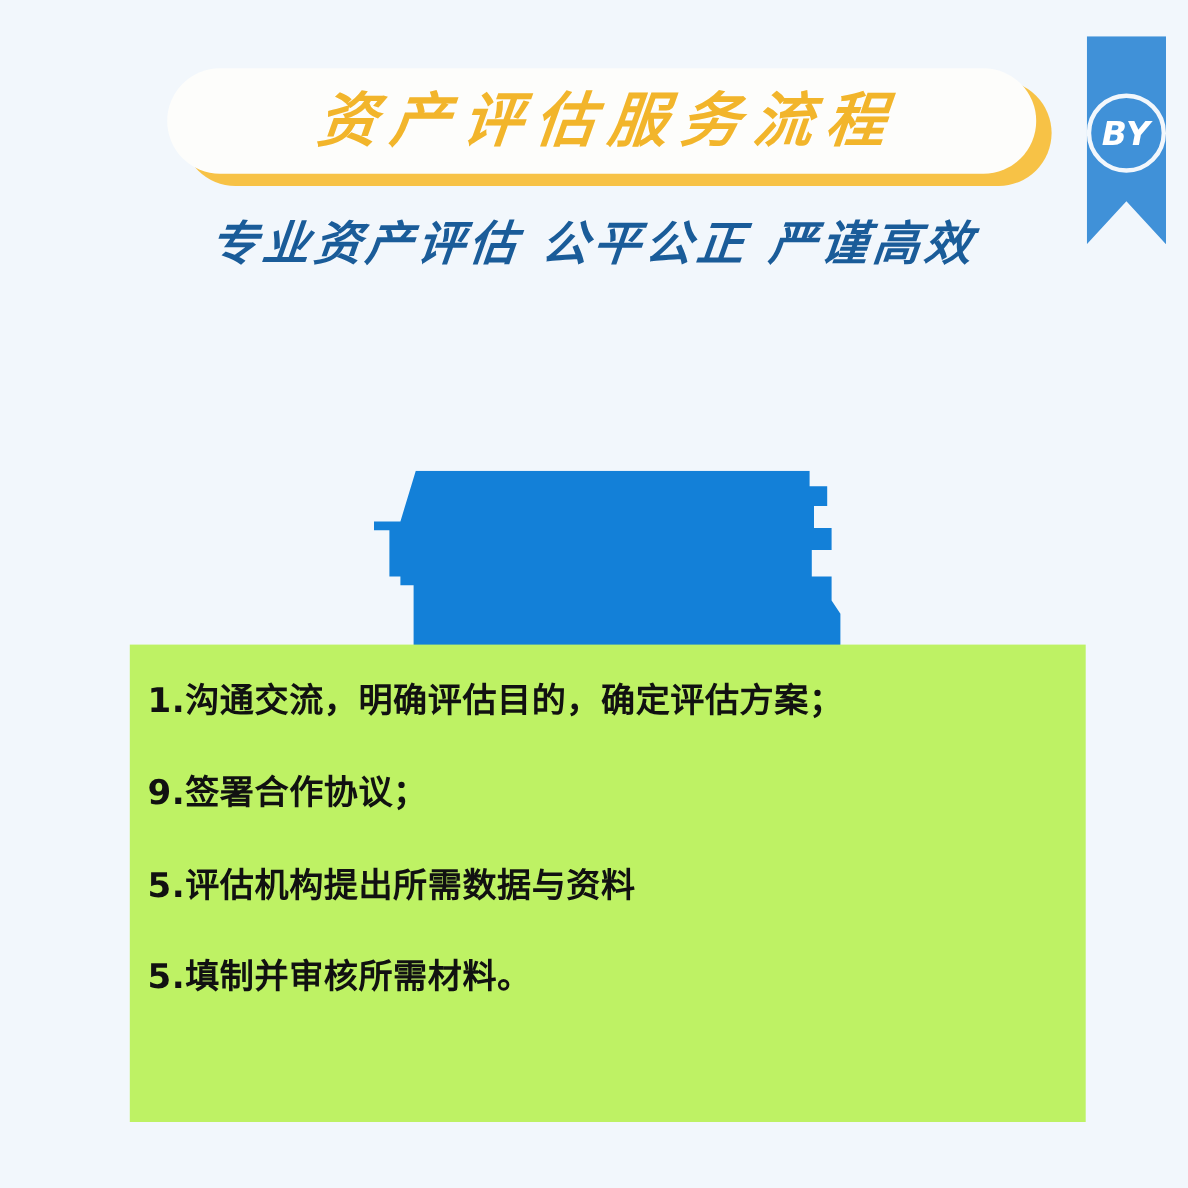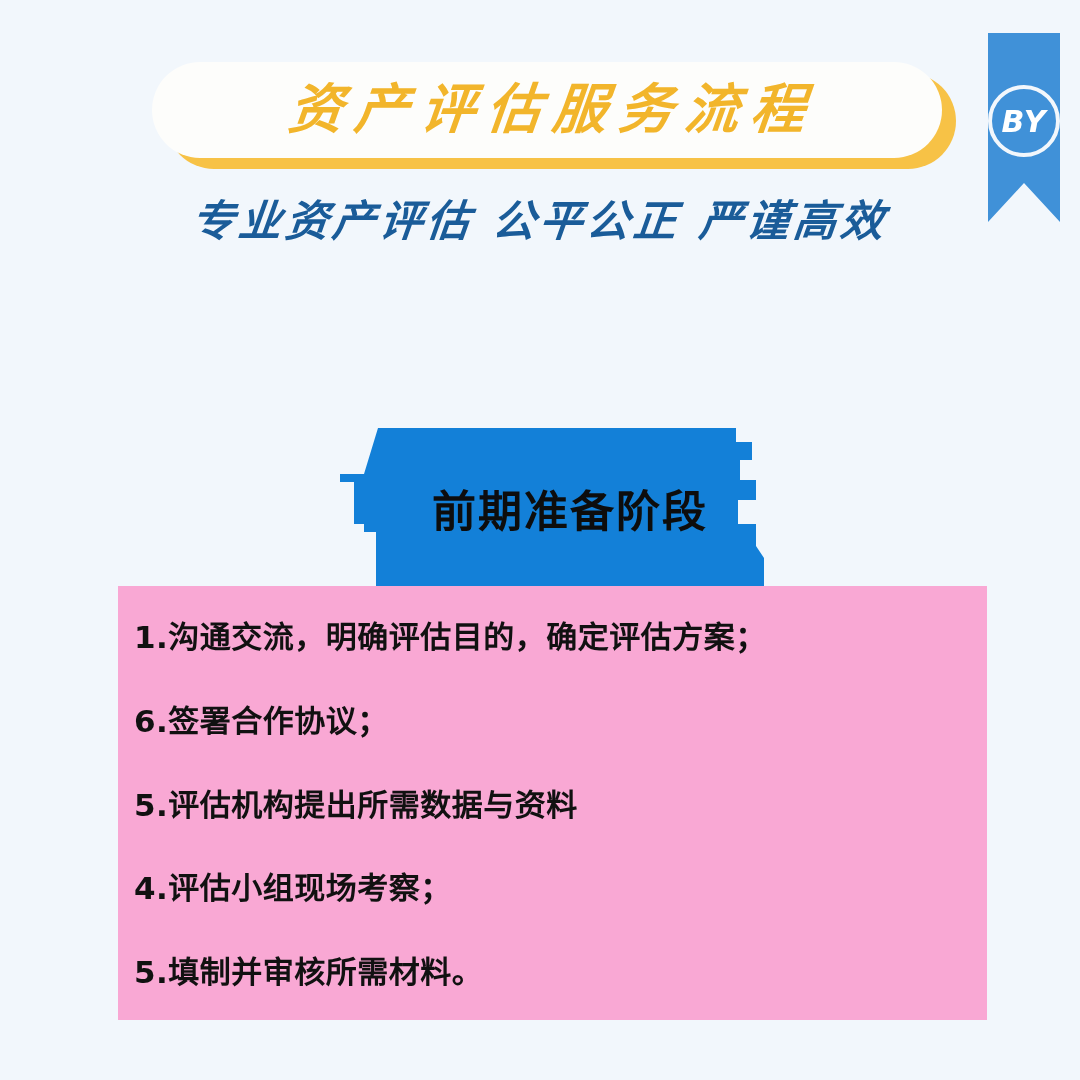--- a/index.html
+++ b/index.html
@@ -134,21 +134,21 @@
     white-space: nowrap;
   }
 
   
   .content-panel {
     position: absolute;
     left: 118px;
     top: 586px;
     width: 869px;
     height: 434px;
-    background: #f9a8d4;
+    background: #bef264;
     box-sizing: border-box;
     padding: 32px 40px 0 16px;
   }
 
   .steps {
     list-style: none;
     margin: 0;
     padding: 0;
   }
 
@@ -195,27 +195,23 @@
         L416,0
         L416,14 L432,14 L432,32 L420,32 L420,52
         L436,52 L436,72 L418,72 L418,96
         L436,96 L436,118 L444,130 L444,160
         L56,160 L56,104 L44,104 L44,96
         L34,96 L34,54 L20,54 L20,46
         L44,46 Z"></path>
     </svg>
   </div>
 
-  <div class="banner-label">
-    <span>前期准备阶段</span>
-  </div>
 
   <div class="content-panel">
     <ul class="steps">
       <li class="step-item">1.沟通交流，明确评估目的，确定评估方案；</li>
-      <li class="step-item">6.签署合作协议；</li>
+      <li class="step-item">9.签署合作协议；</li>
       <li class="step-item">5.评估机构提出所需数据与资料</li>
-      <li class="step-item">4.评估小组现场考察；</li>
       <li class="step-item">5.填制并审核所需材料。</li>
     </ul>
   </div>
 
 </div>
 
 </body></html>

